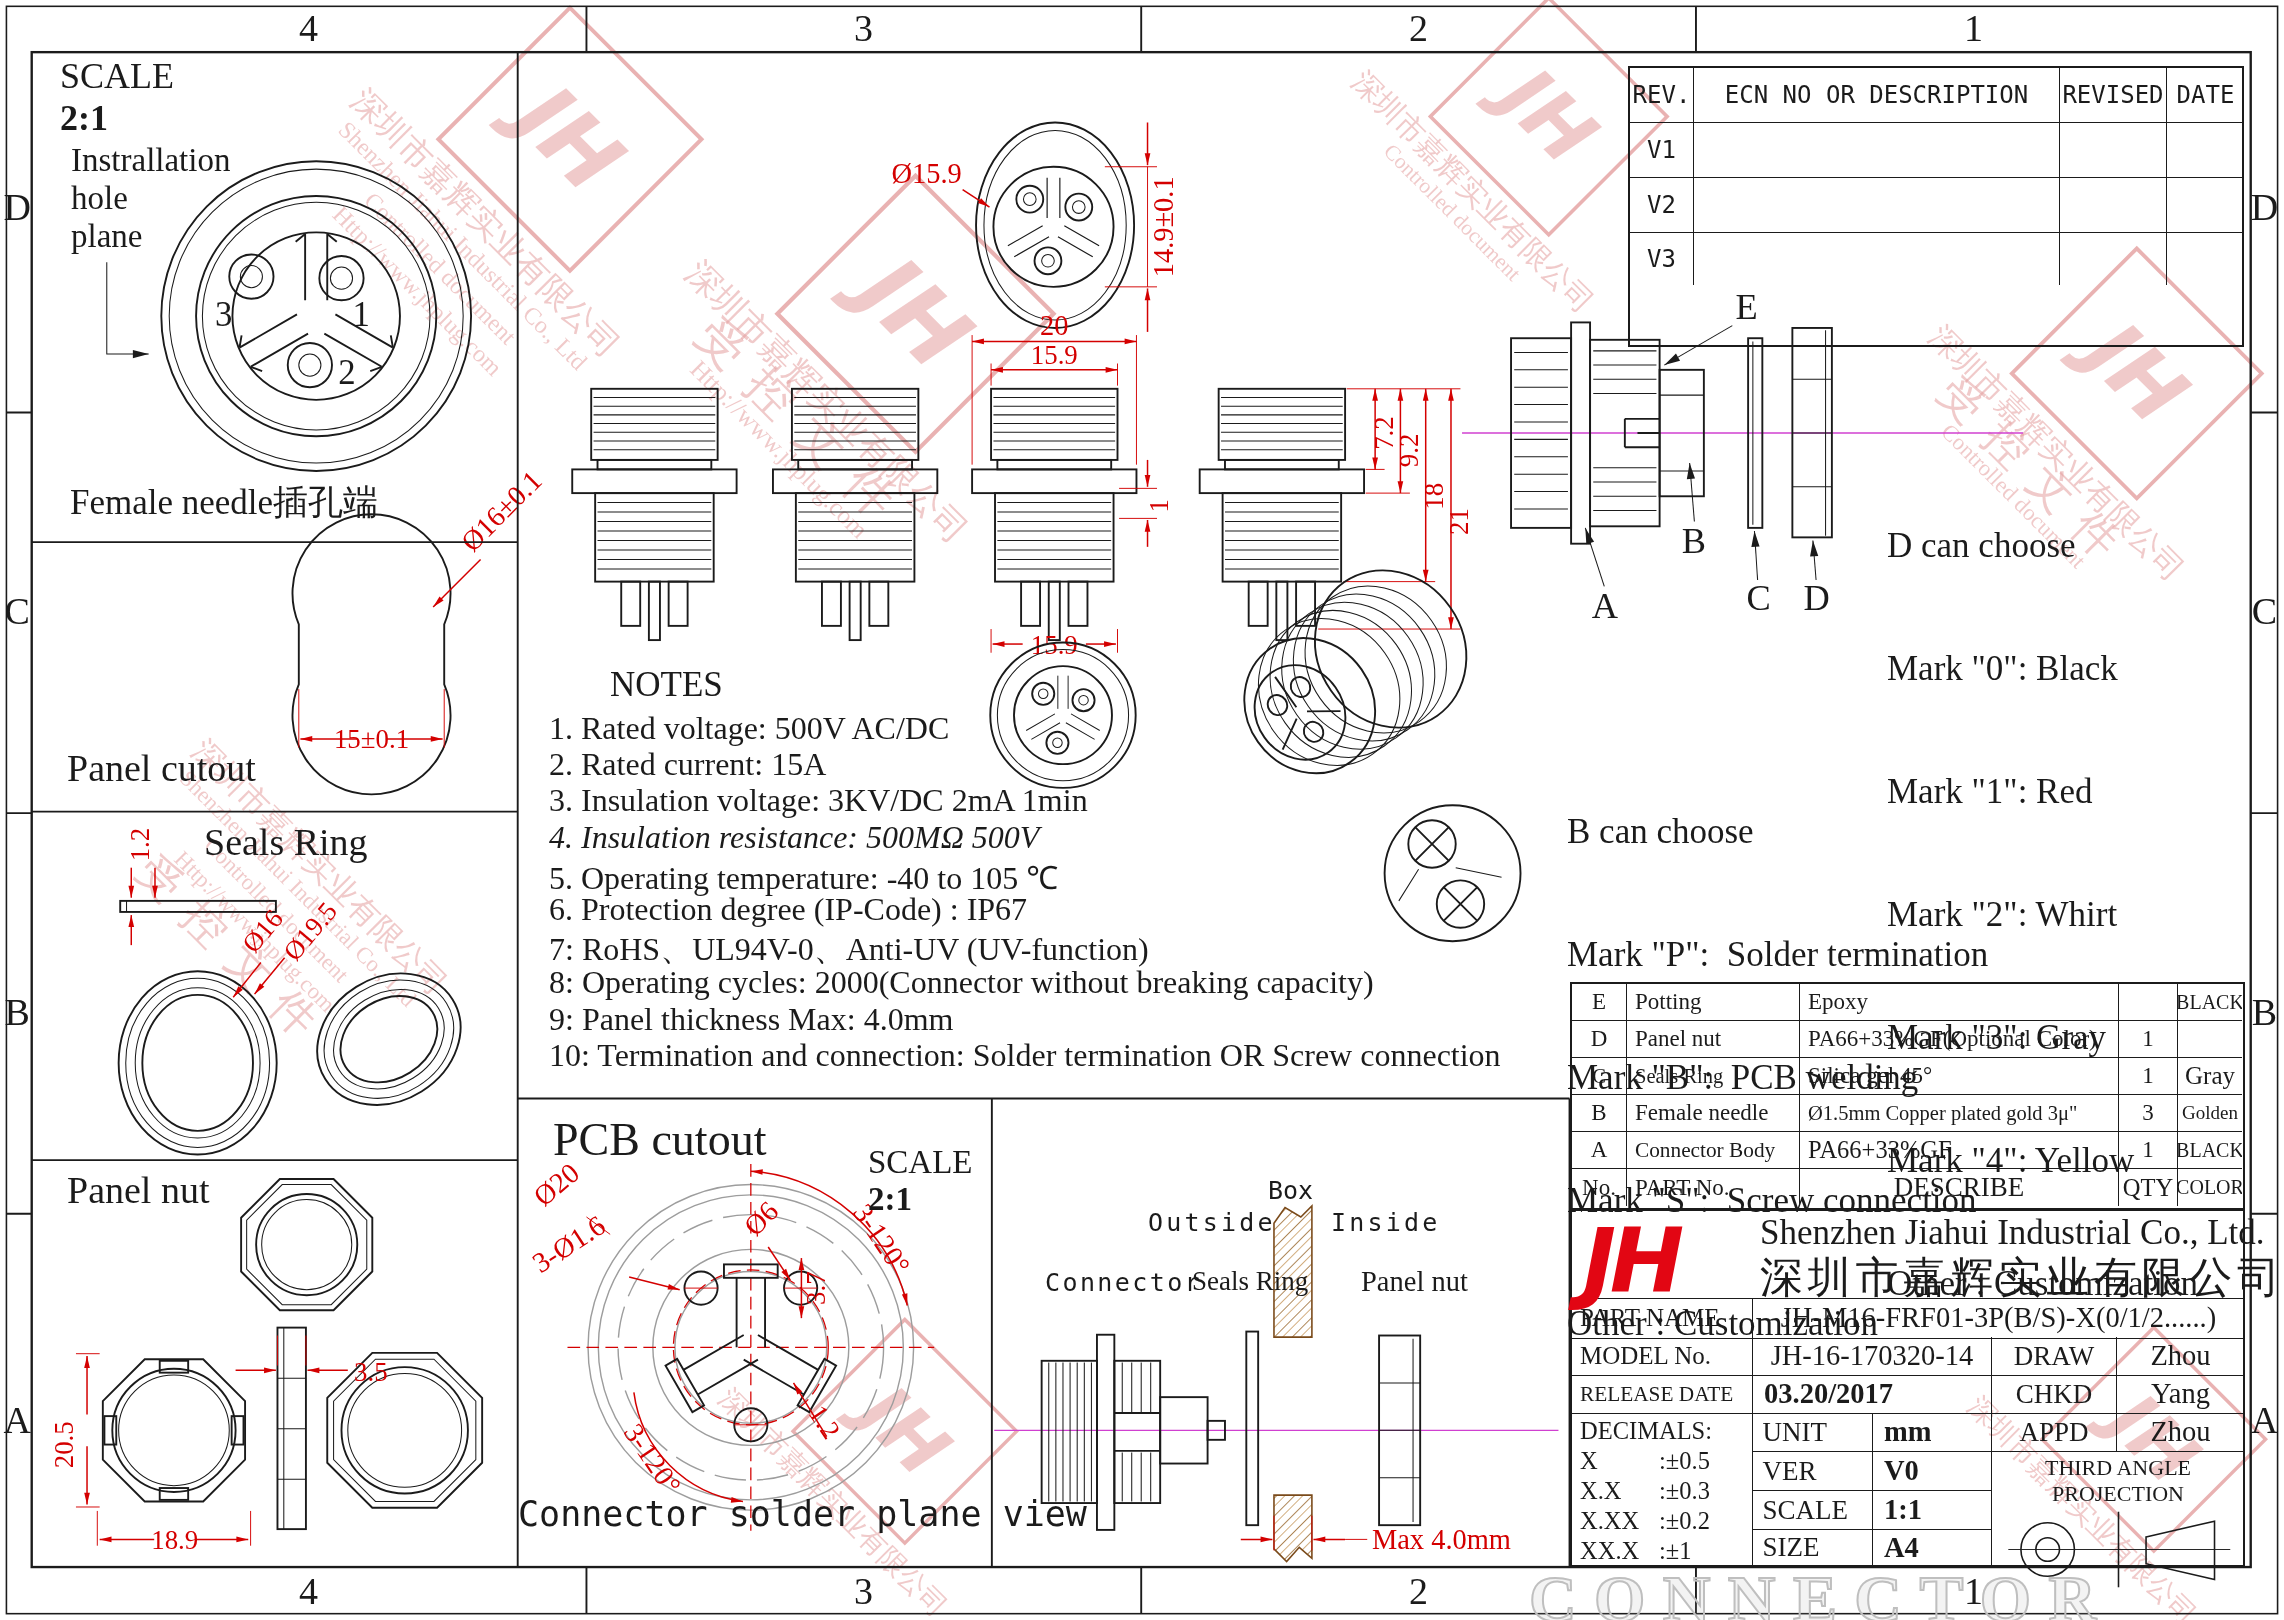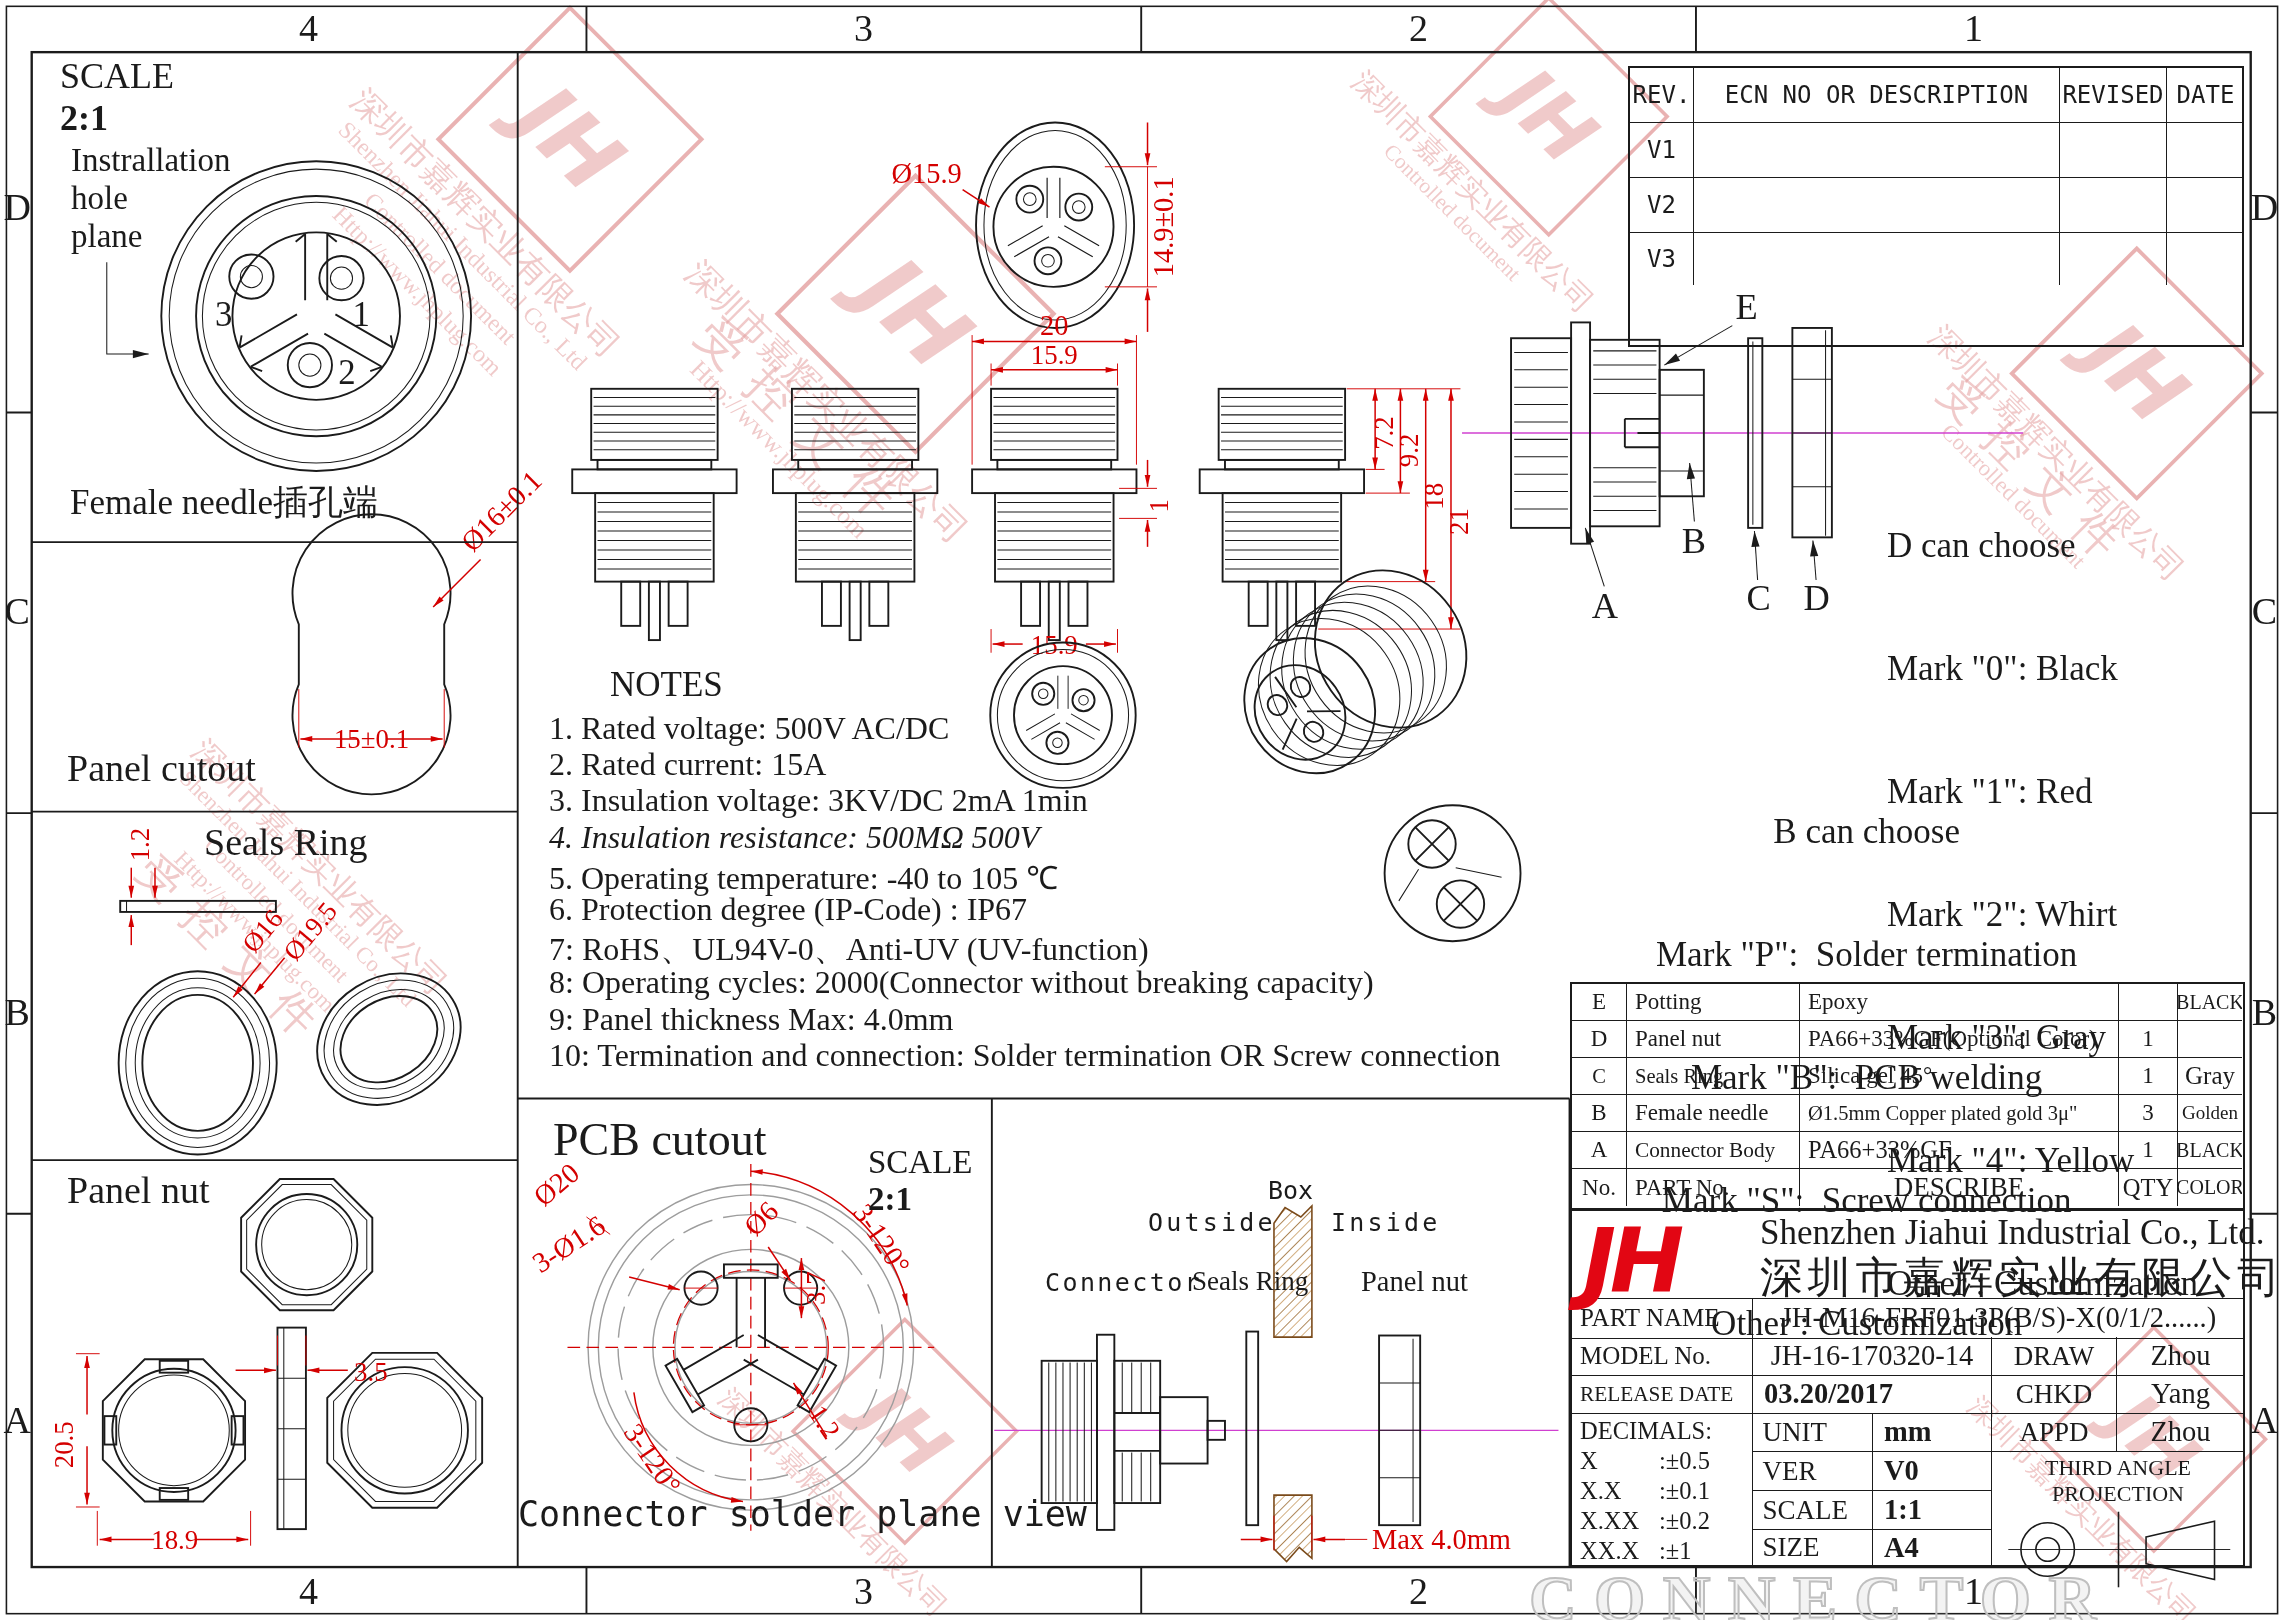--- a/index.html
+++ b/index.html
@@ -484,21 +484,21 @@
 
   <div class="choose" style="left:1887px;top:443px;">
     <div>D can choose</div>
     <div>Mark "0": Black</div>
     <div>Mark "1": Red</div>
     <div>Mark "2": Whirt</div>
     <div>Mark "3": Gray</div>
     <div>Mark "4": Yellow</div>
     <div>Other : Customization</div>
   </div>
-  <div class="choose" style="left:1656px;top:729px;text-align:center;">
+  <div class="choose" style="left:1567px;top:729px;">
     <div>B can choose</div>
     <div>Mark "P":  Solder termination</div>
     <div>Mark "B":  PCB welding</div>
     <div>Mark "S":  Screw connection</div>
     <div>Other : Customization</div>
   </div>
 
   <div class="tbl mono" style="left:1628px;top:66px;width:616px;height:281px;display:grid;grid-template-columns:64px 366px 107px 77px;grid-template-rows:55px 55px 55px 52px;font-size:24px;">
     <div class="cell">REV.</div>
     <div class="cell">ECN NO OR DESCRIPTION</div>
@@ -580,21 +580,21 @@
 
     <div class="abs" style="left:0;top:202px;width:672px;height:152px;display:flex;">
       <div style="width:181px;border-right:1.6px solid #1b1b1b;box-sizing:border-box;padding:3.2px 0 0 8px;font-size:24.5px;line-height:30px;">
         <div>DECIMALS:</div>
         <div style="display:flex;">
             <span style="width:79px;">X</span>
             <span>:±0.5</span>
           </div>
         <div style="display:flex;">
             <span style="width:79px;">X.X</span>
-            <span>:±0.1</span>
+            <span>:±0.3</span>
           </div>
         <div style="display:flex;align-items:flex-end;">
             <span style="width:79px;">X.XX</span>
             <span>:±0.2</span>
           </div>
         <div style="display:flex;">
             <span style="width:79px;">XX.X</span>
             <span>:±1</span>
           </div>
       </div>

